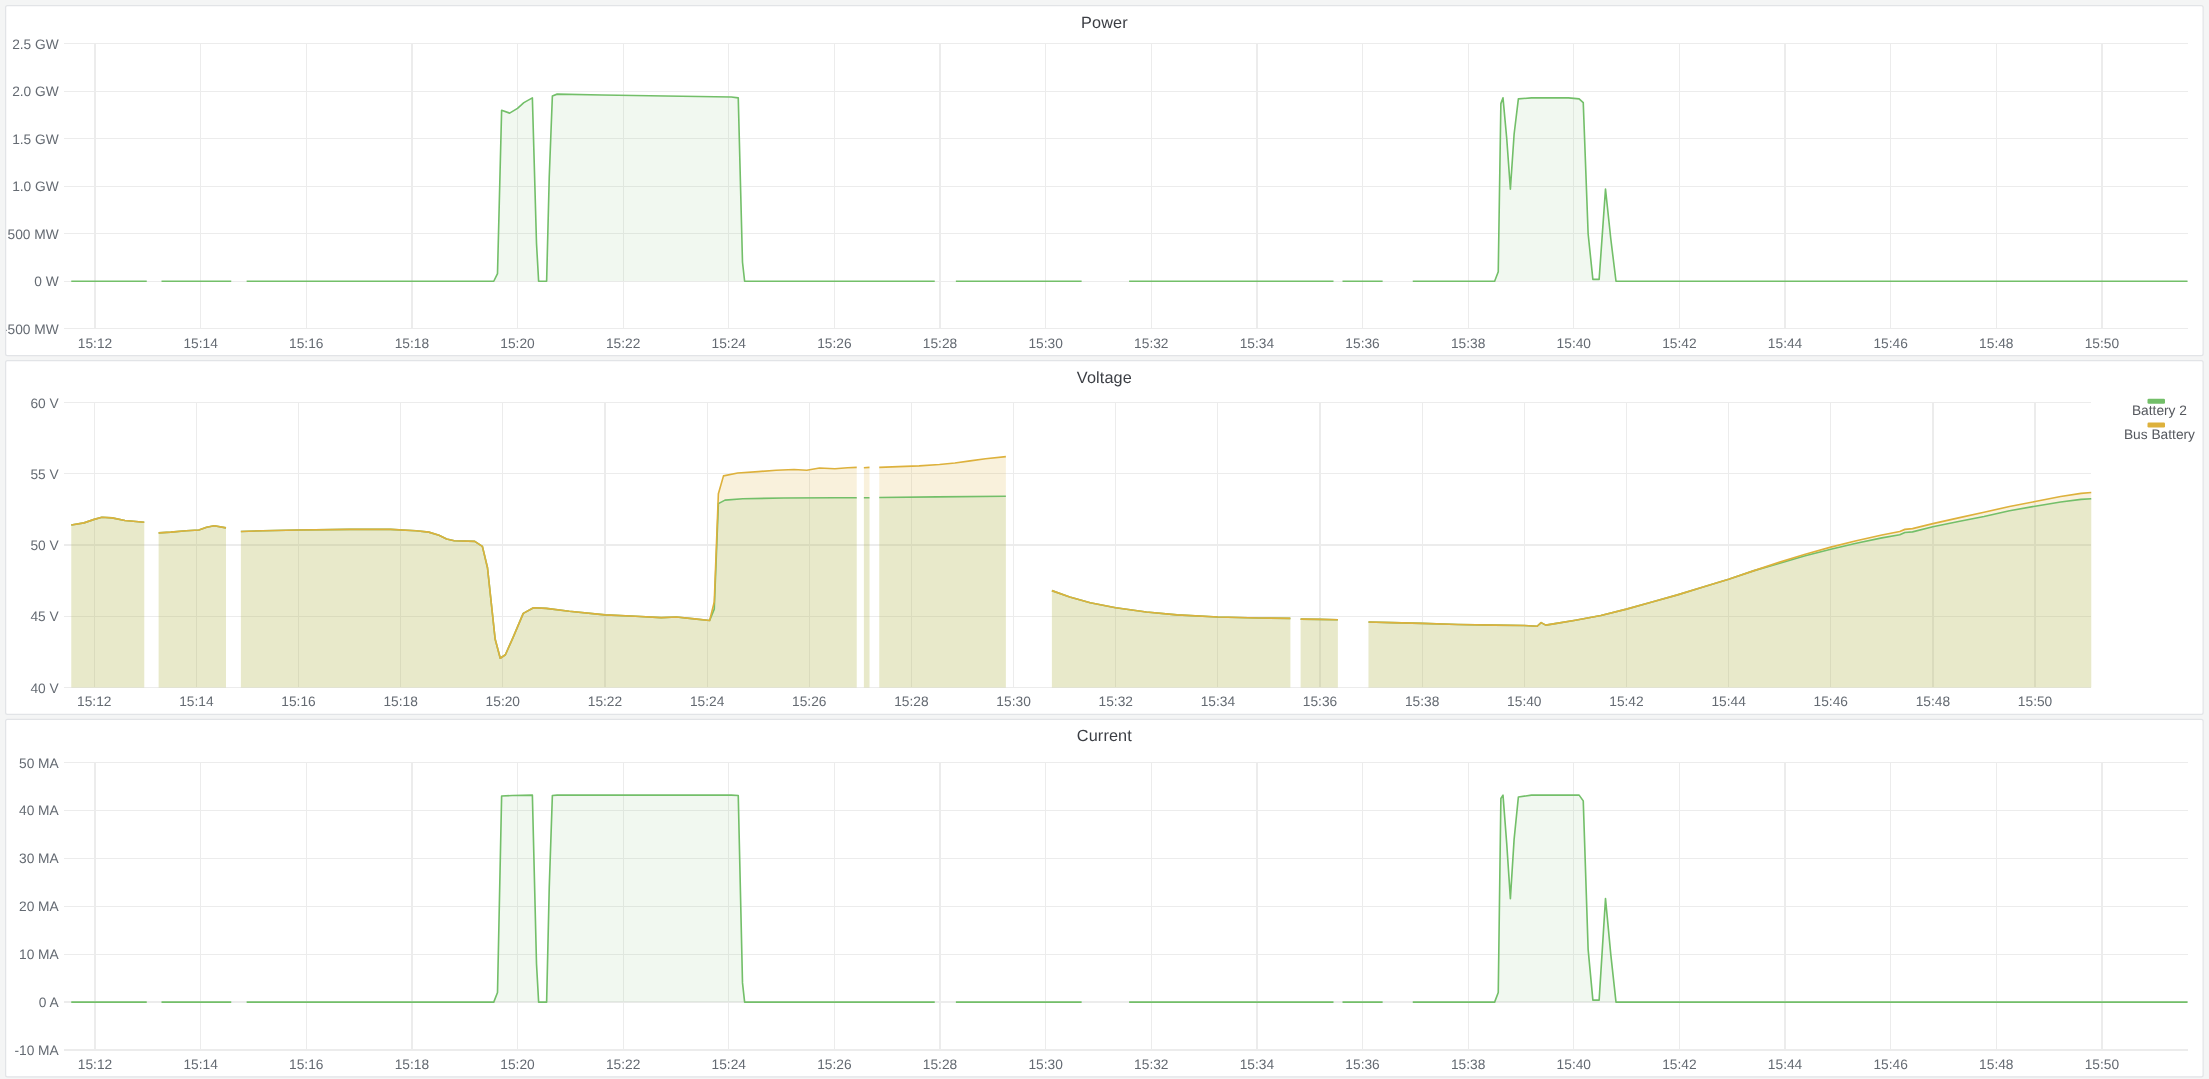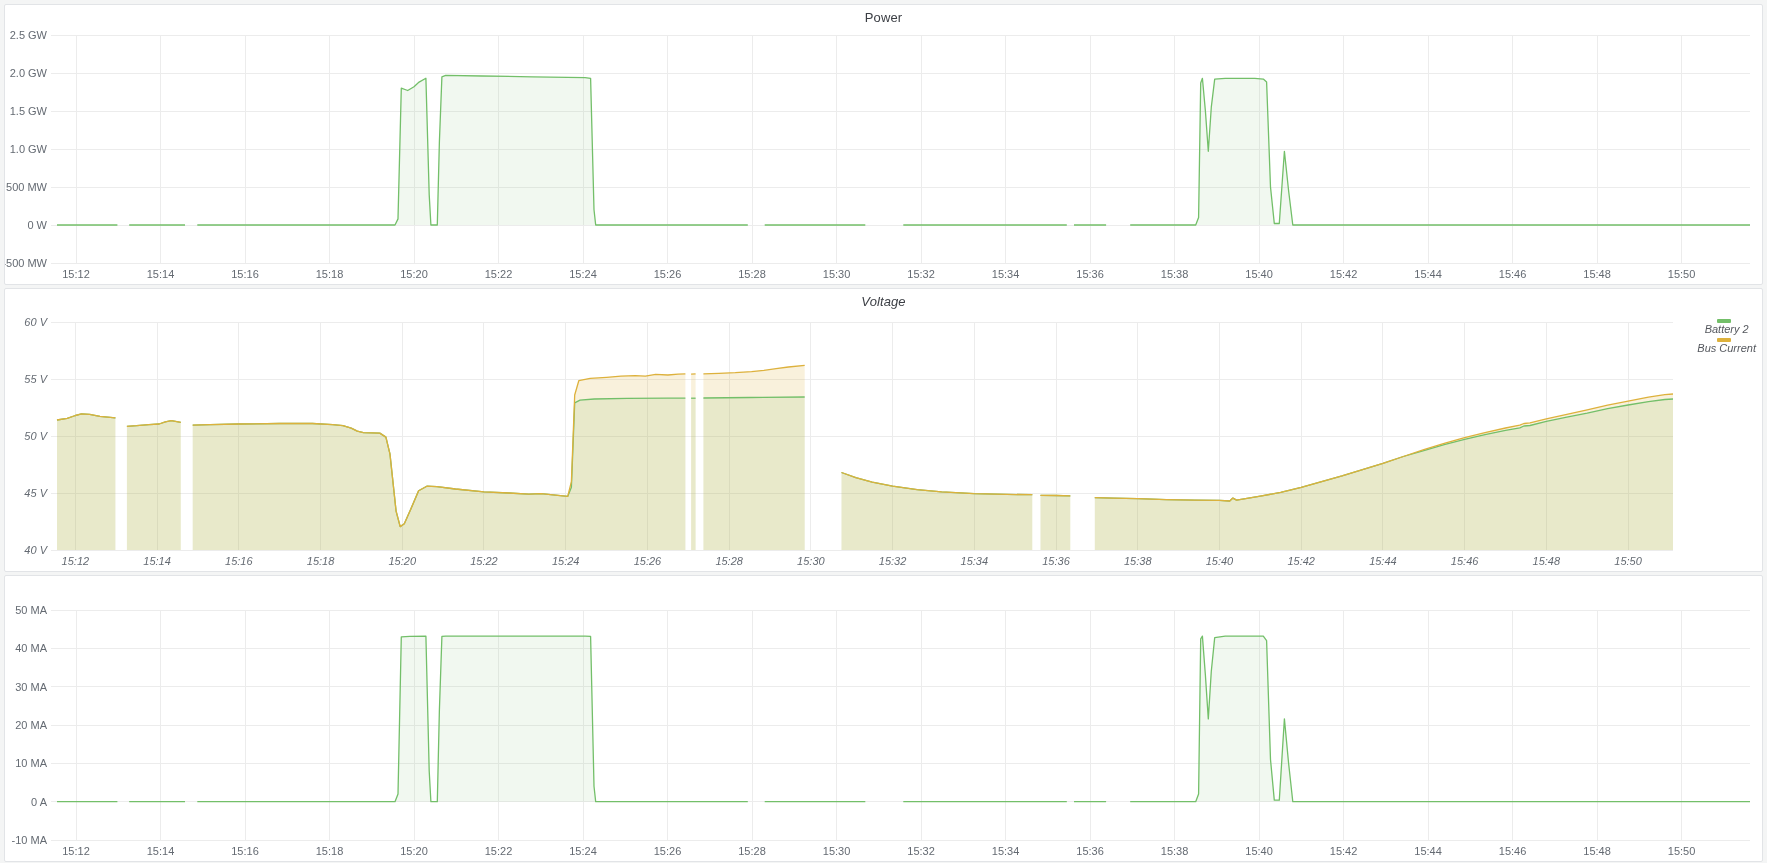--- a/index.html
+++ b/index.html
@@ -85,21 +85,21 @@
         <text x="1169.5405540304469" y="273" text-anchor="middle" font-size="11" fill="#646a72">15:38</text>
         <text x="1254.0426753181932" y="273" text-anchor="middle" font-size="11" fill="#646a72">15:40</text>
         <text x="1338.5447966059398" y="273" text-anchor="middle" font-size="11" fill="#646a72">15:42</text>
         <text x="1423.0469178936864" y="273" text-anchor="middle" font-size="11" fill="#646a72">15:44</text>
         <text x="1507.5490391814328" y="273" text-anchor="middle" font-size="11" fill="#646a72">15:46</text>
         <text x="1592.0511604691792" y="273" text-anchor="middle" font-size="11" fill="#646a72">15:48</text>
         <text x="1676.5532817569258" y="273" text-anchor="middle" font-size="11" fill="#646a72">15:50</text>
       </svg>
   </section>
 
-  <section class="panel" id="panel-1" style="top:288px;height:282px;font-style:italic;">
+  <section class="panel" id="panel-1" style="top:288px;height:282px;">
     <div class="panel-title">Voltage</div>
     <svg class="chart-svg" id="chart-1" width="1755" height="280" viewBox="0 0 1755 280">
         <g stroke="#ececec" stroke-width="1" shape-rendering="crispEdges">
           <line x1="70.3868520859671" x2="70.3868520859671" y1="33" y2="261"></line>
           <line x1="152.10619469026545" x2="152.10619469026545" y1="33" y2="261"></line>
           <line x1="233.82553729456384" x2="233.82553729456384" y1="33" y2="261"></line>
           <line x1="315.5448798988622" x2="315.5448798988622" y1="33" y2="261"></line>
           <line x1="397.26422250316057" x2="397.26422250316057" y1="33" y2="261"></line>
           <line x1="478.98356510745884" x2="478.98356510745884" y1="33" y2="261"></line>
           <line x1="560.7029077117572" x2="560.7029077117572" y1="33" y2="261"></line>
@@ -180,26 +180,27 @@
         <text x="1541.3350189633377" y="276" text-anchor="middle" font-size="11" fill="#646a72">15:48</text>
         <text x="1623.054361567636" y="276" text-anchor="middle" font-size="11" fill="#646a72">15:50</text>
       </svg>
     <div class="legend">
       <div class="legend-item">
         <span class="legend-swatch" style="background: rgb(115, 191, 105);"></span>
         <span>Battery 2</span>
       </div>
       <div class="legend-item">
         <span class="legend-swatch" style="background: rgb(221, 177, 60);"></span>
-        <span>Bus Current</span>
+        <span>Bus Battery</span>
       </div>
     </div>
   </section>
 
   <section class="panel" id="panel-2" style="top:575px;height:285px;">
+    <div class="panel-title">Current</div>
     <svg class="chart-svg" id="chart-2" width="1755" height="283" viewBox="0 0 1755 283">
         <g stroke="#ececec" stroke-width="1" shape-rendering="crispEdges">
           <line x1="71.01297728974292" x2="71.01297728974292" y1="34" y2="264"></line>
           <line x1="155.51509857748937" x2="155.51509857748937" y1="34" y2="264"></line>
           <line x1="240.01721986523583" x2="240.01721986523583" y1="34" y2="264"></line>
           <line x1="324.5193411529823" x2="324.5193411529823" y1="34" y2="264"></line>
           <line x1="409.0214624407287" x2="409.0214624407287" y1="34" y2="264"></line>
           <line x1="493.5235837284752" x2="493.5235837284752" y1="34" y2="264"></line>
           <line x1="578.0257050162217" x2="578.0257050162217" y1="34" y2="264"></line>
           <line x1="662.5278263039681" x2="662.5278263039681" y1="34" y2="264"></line>

